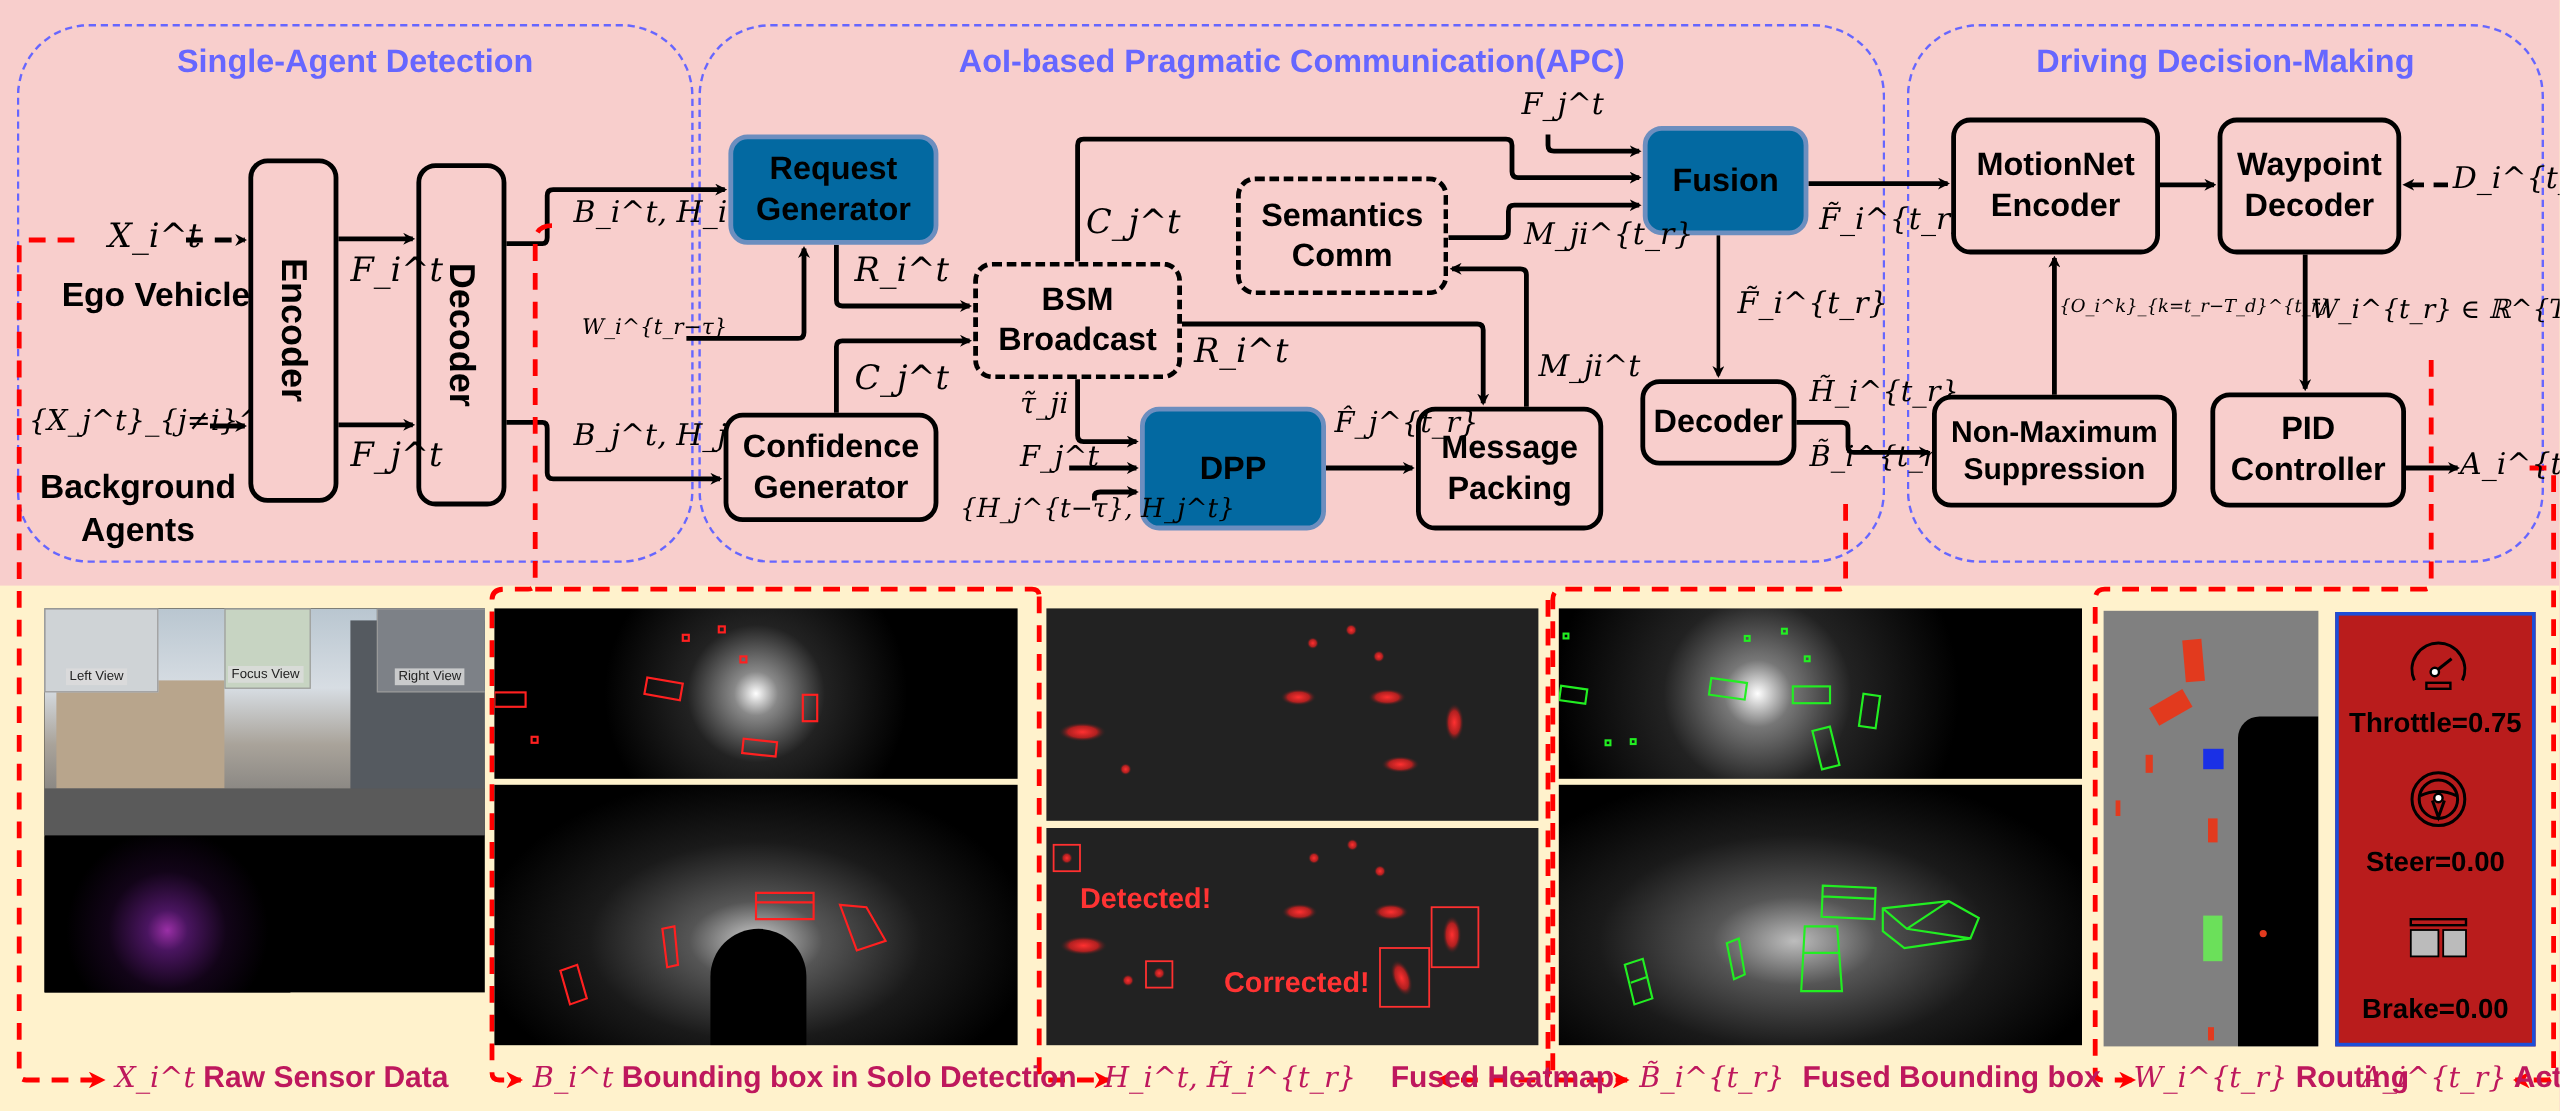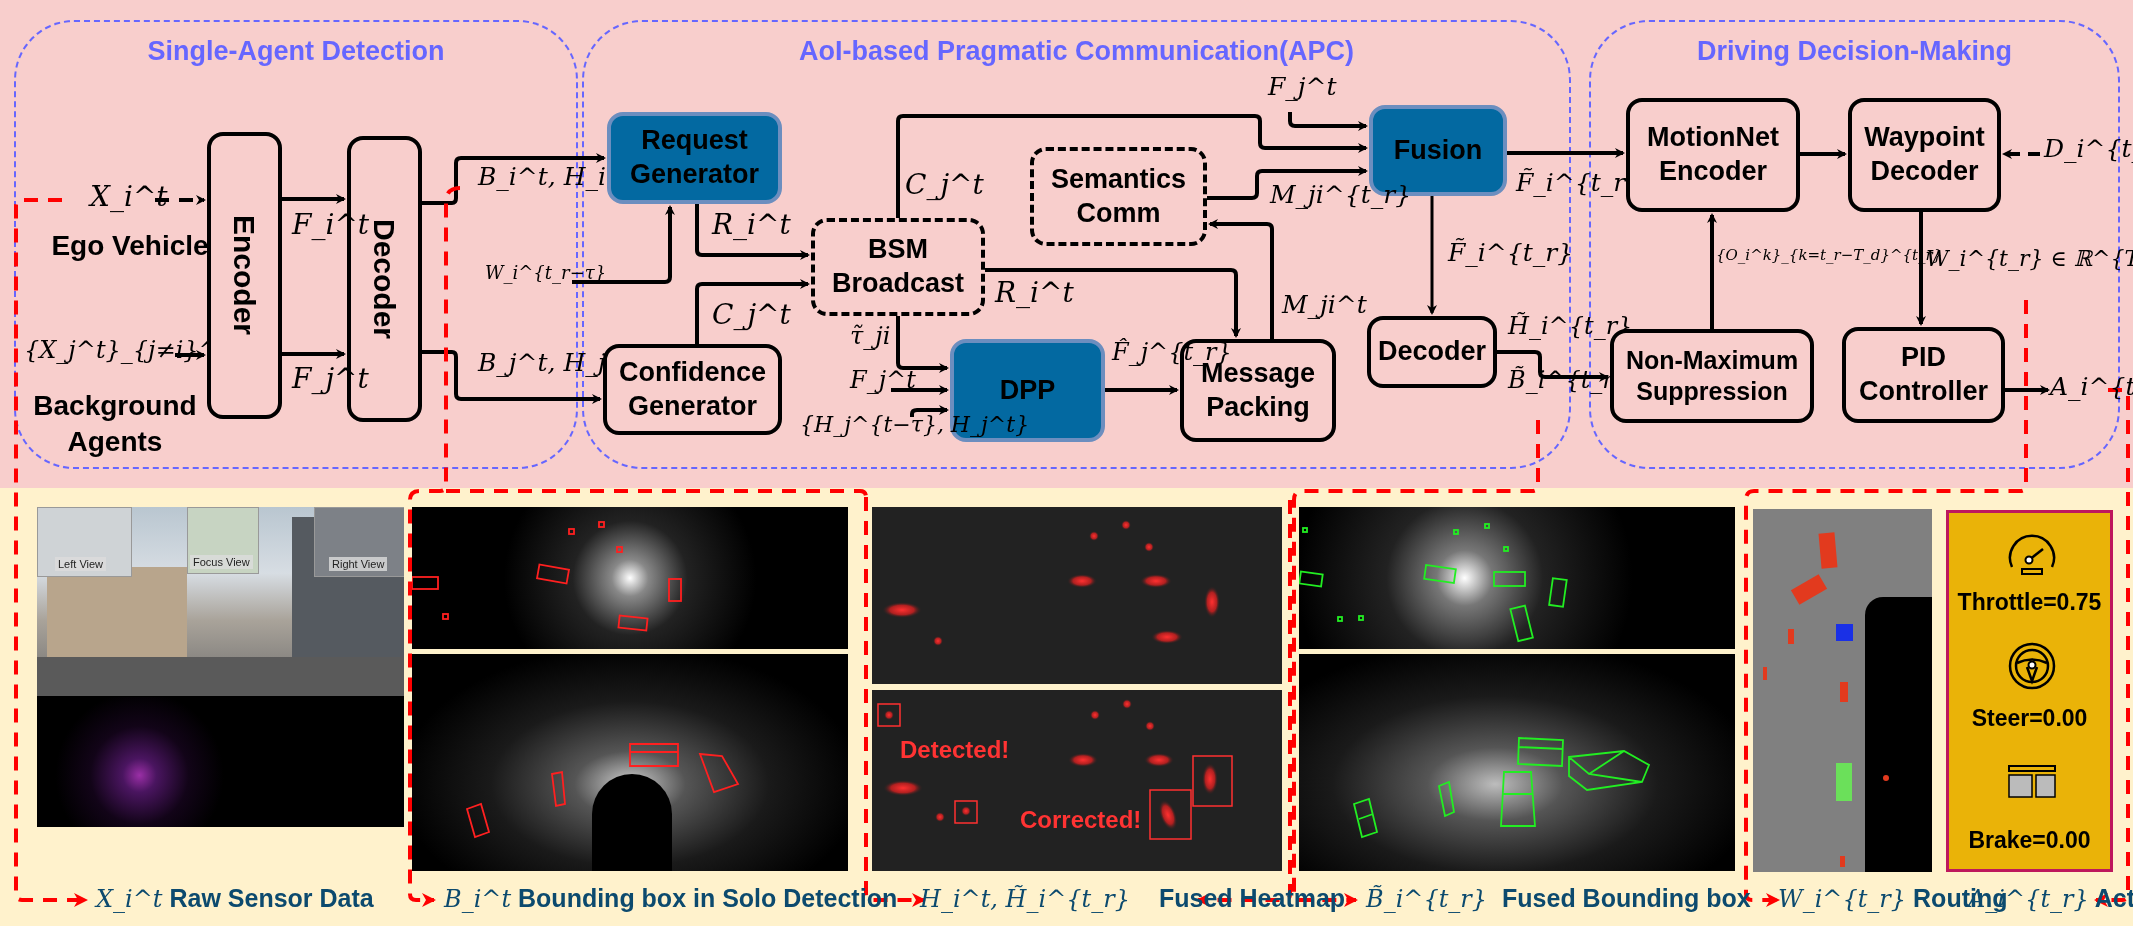--- a/index.html
+++ b/index.html
@@ -8,24 +8,24 @@
   .region { position:absolute; border:2.5px dashed #6666FF; border-radius:60px; box-sizing:border-box; }
   .region-title { position:absolute; color:#6666FF; font-weight:bold; font-size:27px; text-align:center; white-space:nowrap; }
   .box { position:absolute; box-sizing:border-box; border:4px solid #000; border-radius:16px; display:flex; align-items:center; justify-content:center; text-align:center; font-weight:bold; font-size:27px; line-height:1.25; color:#000; background:#F8CECC; }
   .box.blue { background:#0369a1; border-color:#6C8EBF; }
   .box.dash { border-style:dashed; }
   .vert { writing-mode:vertical-rl; font-size:30px; }
   .math { position:absolute; font-family:"DejaVu Serif", serif; font-style:italic; font-size:28px; color:#000; white-space:nowrap; }
   .lbl { position:absolute; font-weight:bold; font-size:28px; text-align:center; color:#000; white-space:nowrap; }
   svg.wires { position:absolute; left:0; top:0; }
   .panel { position:absolute; background:#000; overflow:hidden; }
-  .caption { position:absolute; font-weight:bold; font-size:25px; color:#0c4a6e; white-space:nowrap; }
+  .caption { position:absolute; font-weight:bold; font-size:25px; color:#be185d; white-space:nowrap; }
   .caption .m { font-family:"DejaVu Serif", serif; font-style:italic; font-weight:normal; font-size:24px; }
   .red-text { color:#FF3333; font-weight:bold; font-size:24px; position:absolute; }
-  .action-box { position:absolute; border:3px solid #be185d; box-sizing:border-box; background:#eab308; }
+  .action-box { position:absolute; border:3px solid #1d4ed8; box-sizing:border-box; background:#b91c1c; }
   .action-item { position:absolute; left:0; width:100%; text-align:center; font-weight:bold; font-size:23px; color:#000; }
   .sensor-lbl { position:absolute; color:#FF0000; font-size:22px; }
   .view-lbl { position:absolute; color:#222; font-size:11px; background:rgba(220,220,220,.8); padding:1px 3px; }
 </style>
 </head>
 <body>
 
 <div class="top-bg"></div>
 
 <div class="region" style="left:14px;top:20px;width:564px;height:449px;"></div>

